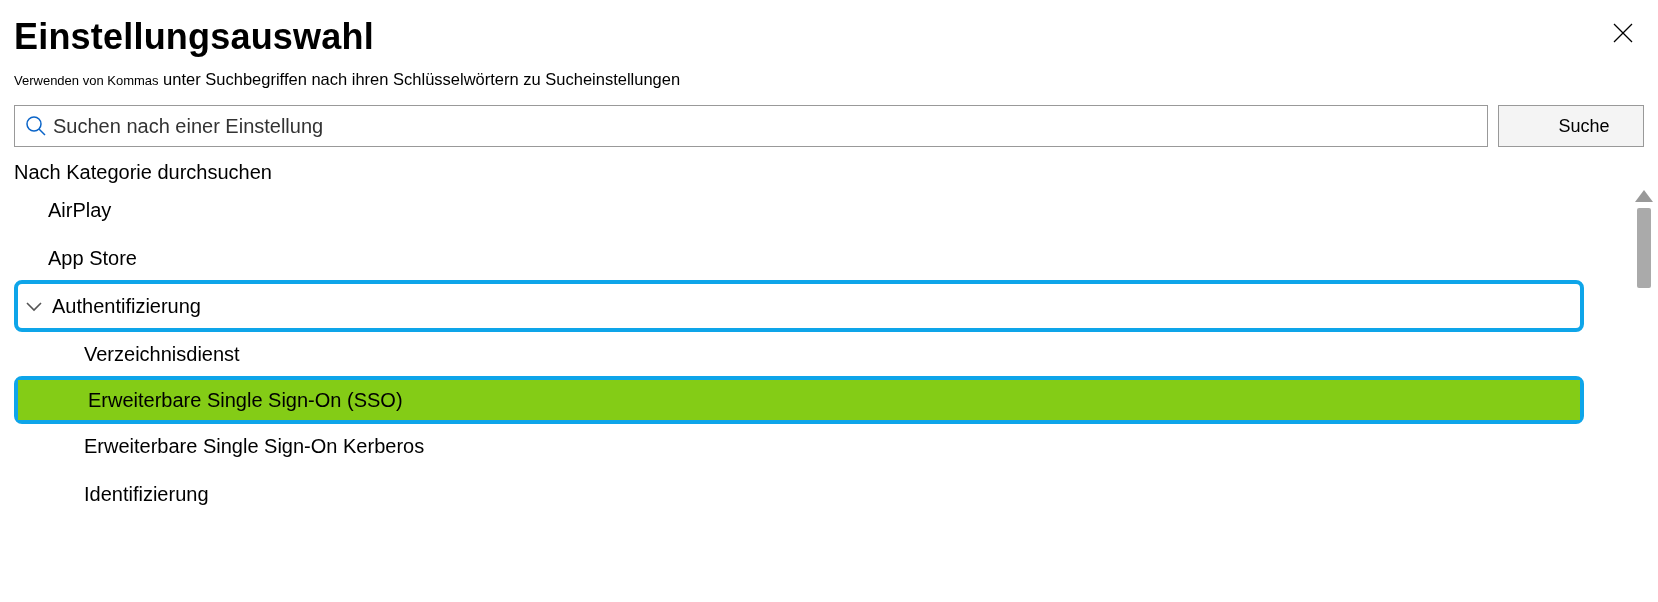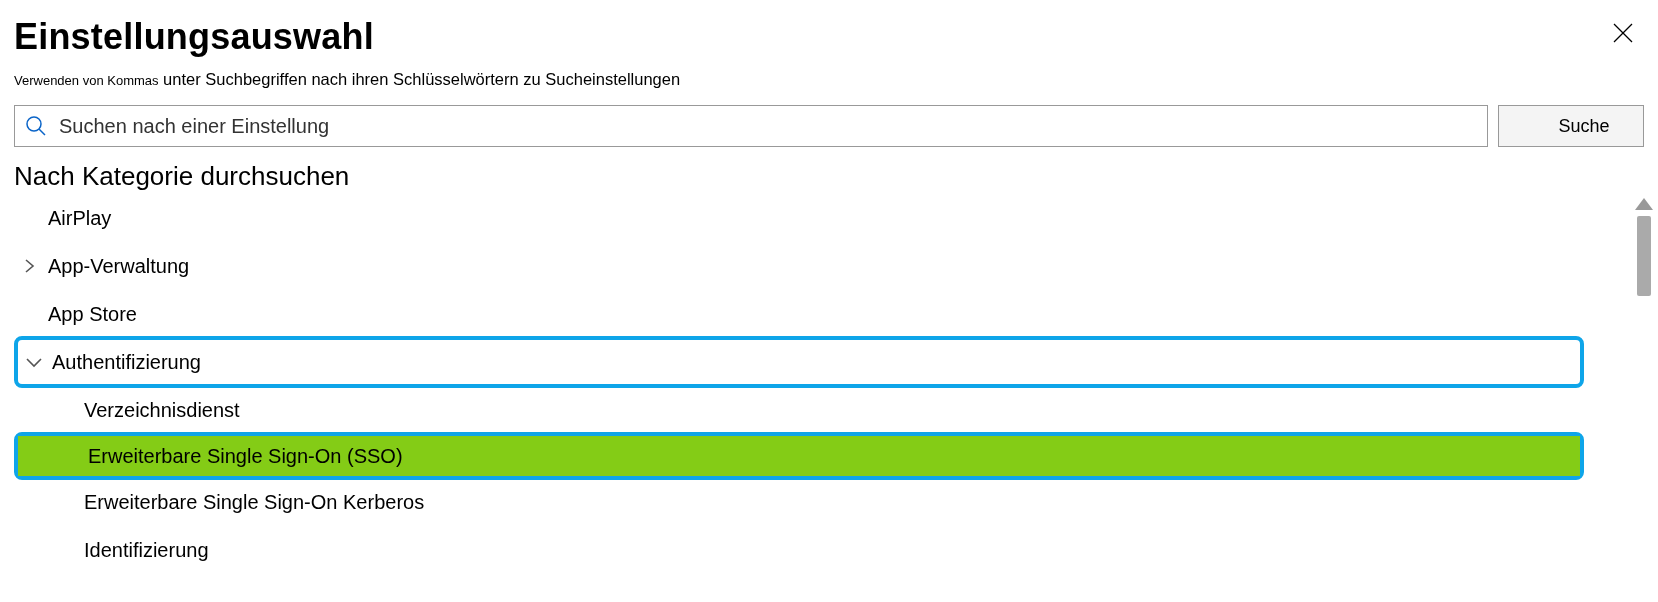--- a/index.html
+++ b/index.html
@@ -48,21 +48,21 @@
     gap: 10px;
     align-items: stretch;
   }
   .search-box {
     flex: 1;
     display: flex;
     align-items: center;
     border: 1px solid #999;
     height: 42px;
     padding: 0 10px;
-    gap: 10px;
+    gap: 4px;
     background: #fff;
   }
   .mag-icon {
     display: inline-flex;
   }
   .search-input {
     border: none;
     outline: none;
     font-size: 20px;
     flex: 1;
@@ -75,21 +75,21 @@
   .search-button {
     width: 146px;
     border: 1px solid #999;
     background: #f4f4f4;
     font-size: 18px;
     cursor: pointer;
     font-family: inherit;
     padding-left: 32px;
   }
   .browse-label {
-    font-size: 26px;
+    font-size: 20px;
     margin: 14px 0 2px 0;
   }
   .list-area {
     position: relative;
     margin-top: 2px;
     margin-left: -14px;
     margin-right: -14px;
   }
   .scroll-wrap {
     position: relative;
@@ -190,28 +190,20 @@
 
   <div class="browse-label">Nach Kategorie durchsuchen</div>
 
   <div class="list-area">
     <div class="scroll-wrap">
 
       <div class="cat-row">
         <span>AirPlay</span>
       </div>
 
-      <div class="cat-row">
-        <span class="chev">
-          <svg width="14" height="14" viewBox="0 0 14 14">
-            <polyline points="4,1 11,7 4,13" fill="none" stroke="#555" stroke-width="1.6"></polyline>
-          </svg>
-        </span>
-        <span>App-Verwaltung</span>
-      </div>
 
       <div class="cat-row">
         <span>App Store</span>
       </div>
 
       <div class="hl">
         <div class="cat-row">
           <span class="chev">
             <svg width="16" height="14" viewBox="0 0 16 14">
               <polyline points="1,4 8,11 15,4" fill="none" stroke="#555" stroke-width="1.6"></polyline>

